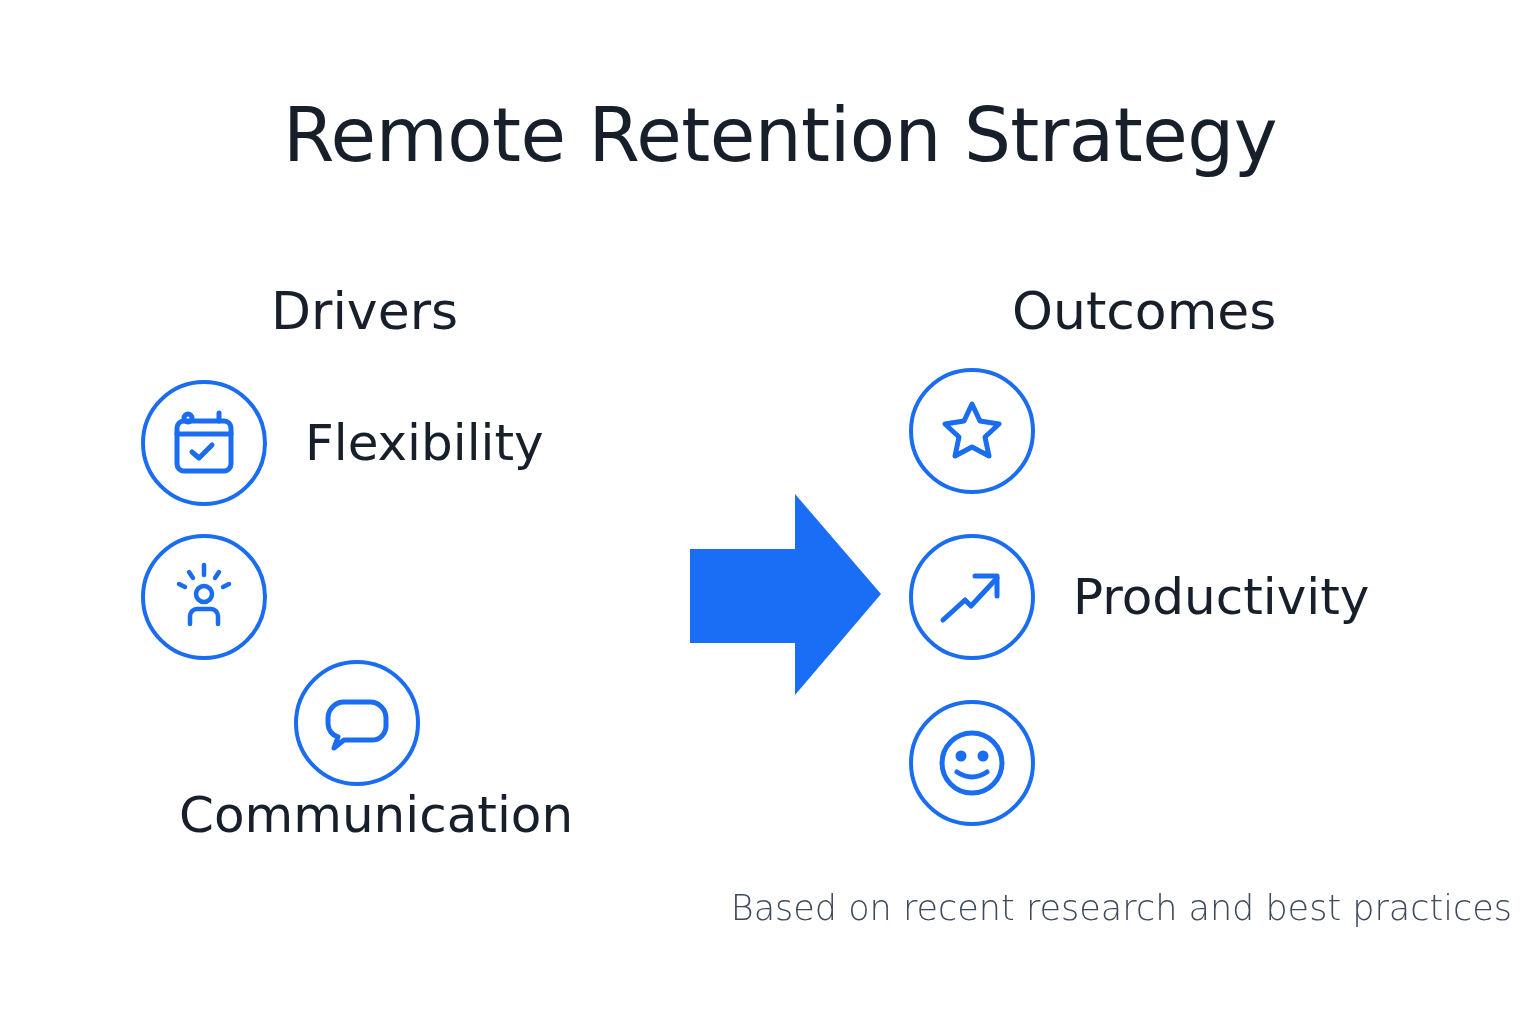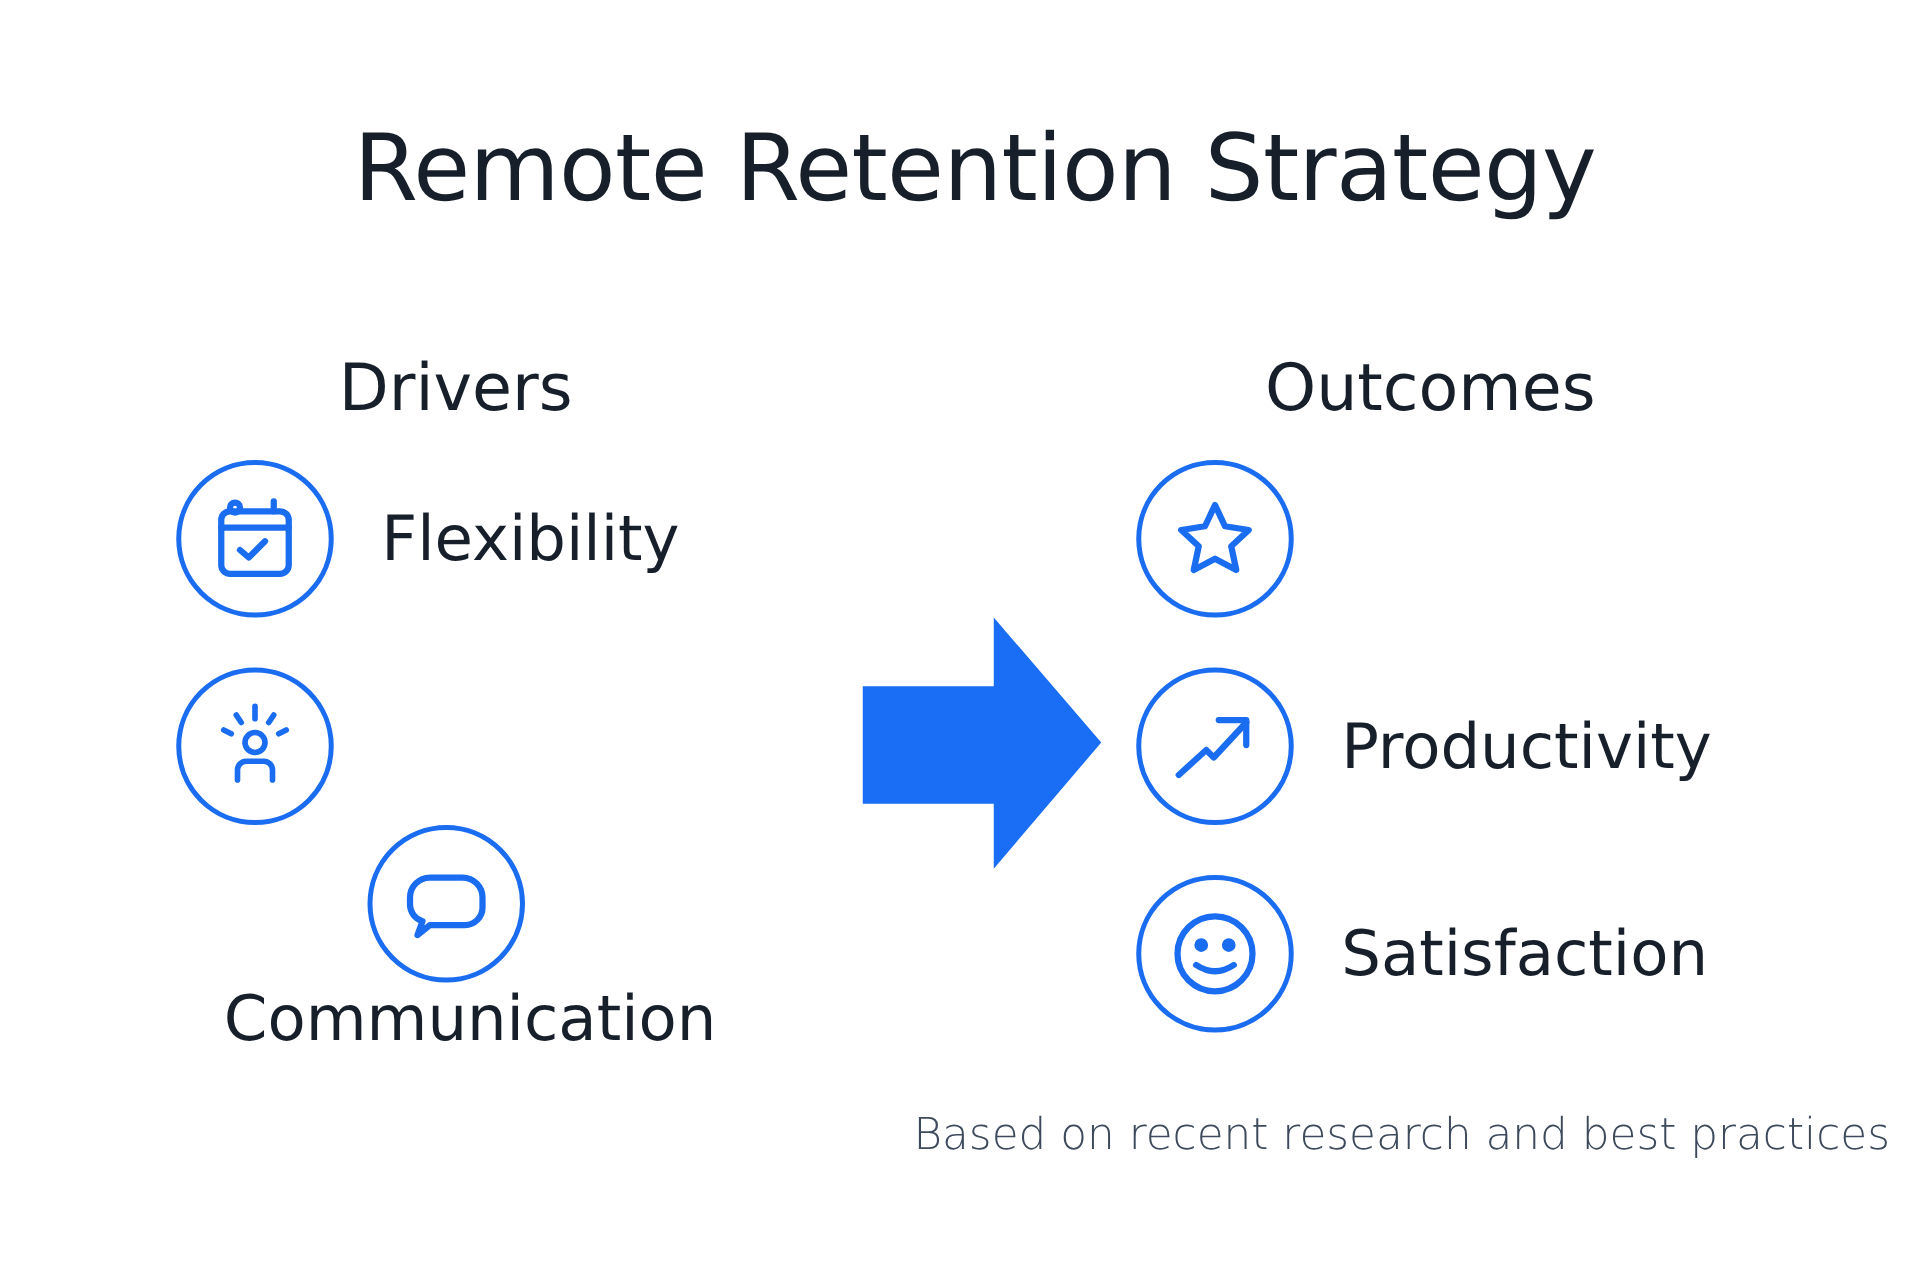--- a/index.html
+++ b/index.html
@@ -29,21 +29,21 @@
   }
 </style>
 </head>
 <body>
 
 <div class="title">Remote Retention Strategy</div>
 
 <div class="col-head" style="left:271px; top:258px;">Drivers</div>
 <div class="col-head" style="left:1012px; top:258px;">Outcomes</div>
 
-<div class="item" style="left:141px; top:368px;">
+<div class="item" style="left:141px; top:380px;">
   <div class="circle">
     <svg viewBox="0 0 70 70" fill="none" stroke="#1a6cf0" stroke-width="5" stroke-linecap="round" stroke-linejoin="round">
       <rect x="8" y="13" width="54" height="50" rx="7"></rect>
       <line x1="8" y1="26" x2="62" y2="26"></line>
       <circle cx="19" cy="10" r="4"></circle>
       <line x1="50" y1="5" x2="50" y2="13"></line>
       <polyline points="23,44 30,50 43,37"></polyline>
     </svg>
   </div>
   <div class="label">Flexibility</div>
@@ -96,16 +96,15 @@
 
 <div class="item" style="left:909px; top:700px;">
   <div class="circle">
     <svg viewBox="0 0 70 70" fill="none" stroke="#1a6cf0" stroke-width="5" stroke-linecap="round" stroke-linejoin="round">
       <circle cx="35" cy="35" r="30"></circle>
       <circle cx="24" cy="28" r="3" fill="#1a6cf0"></circle>
       <circle cx="46" cy="28" r="3" fill="#1a6cf0"></circle>
       <path d="M20 44 Q35 54 50 44"></path>
     </svg>
   </div>
-  <div class="label">Satisfaction</div>
 </div>
 
 <div class="footer">Based on recent research and best practices</div>
 
 </body></html>

